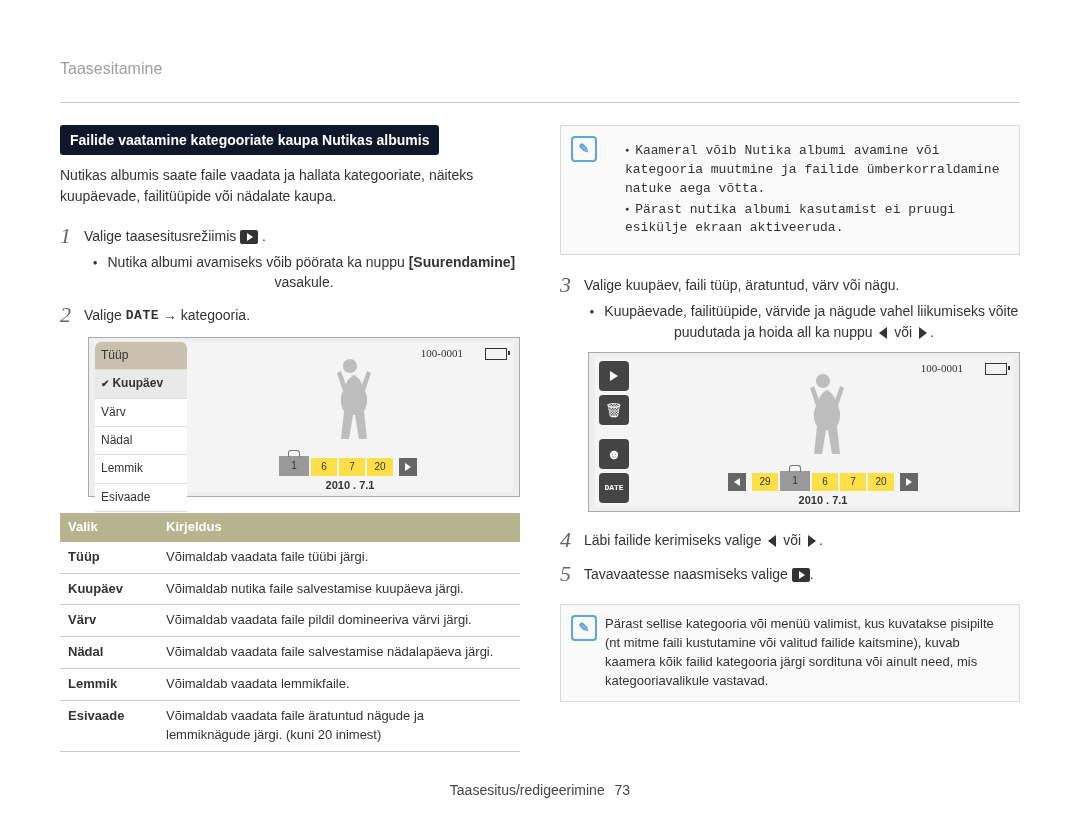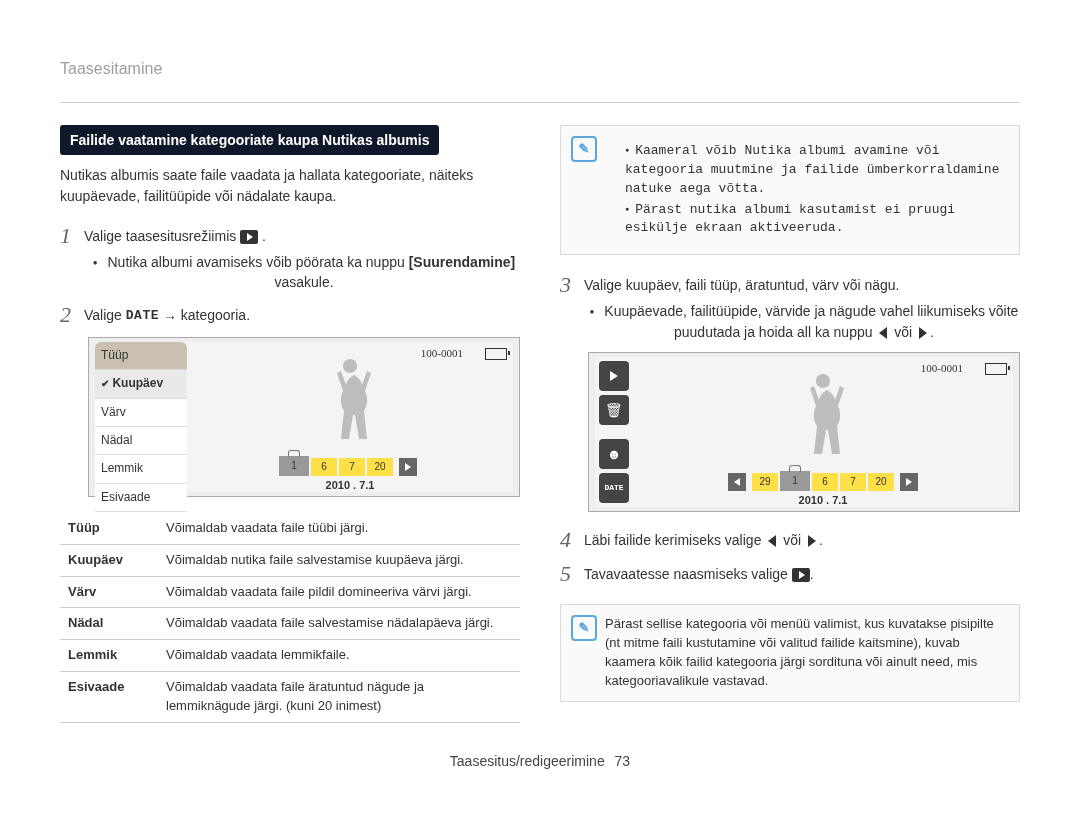--- a/index.html
+++ b/index.html
@@ -411,20 +411,24 @@
               </div>
               <div class="datebar">2010 . 7.1</div>
             </div>
           </div>
         </div>
       </div>
 
       
       <table class="opts">
         <tbody>
+            <tr>
+          <th>Valik</th>
+          <th>Kirjeldus</th>
+        </tr>
         <tr>
               <td>Tüüp</td>
               <td>Võimaldab vaadata faile tüübi järgi.</td>
             </tr>
         <tr>
               <td>Kuupäev</td>
               <td>Võimaldab nutika faile salvestamise kuupäeva järgi.</td>
             </tr>
         <tr>
               <td>Värv</td>

